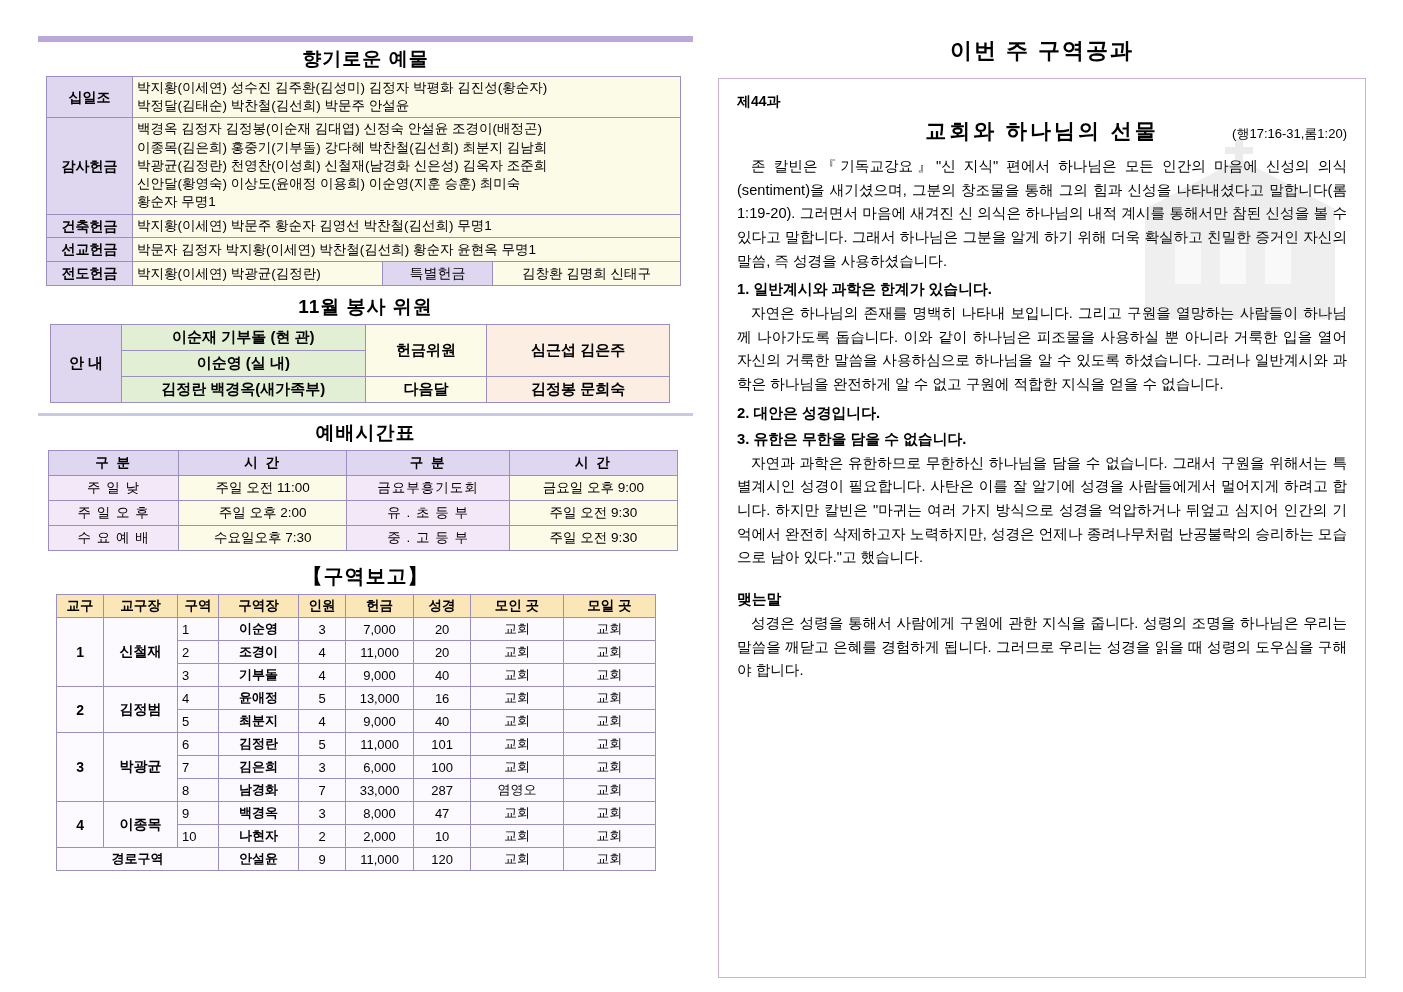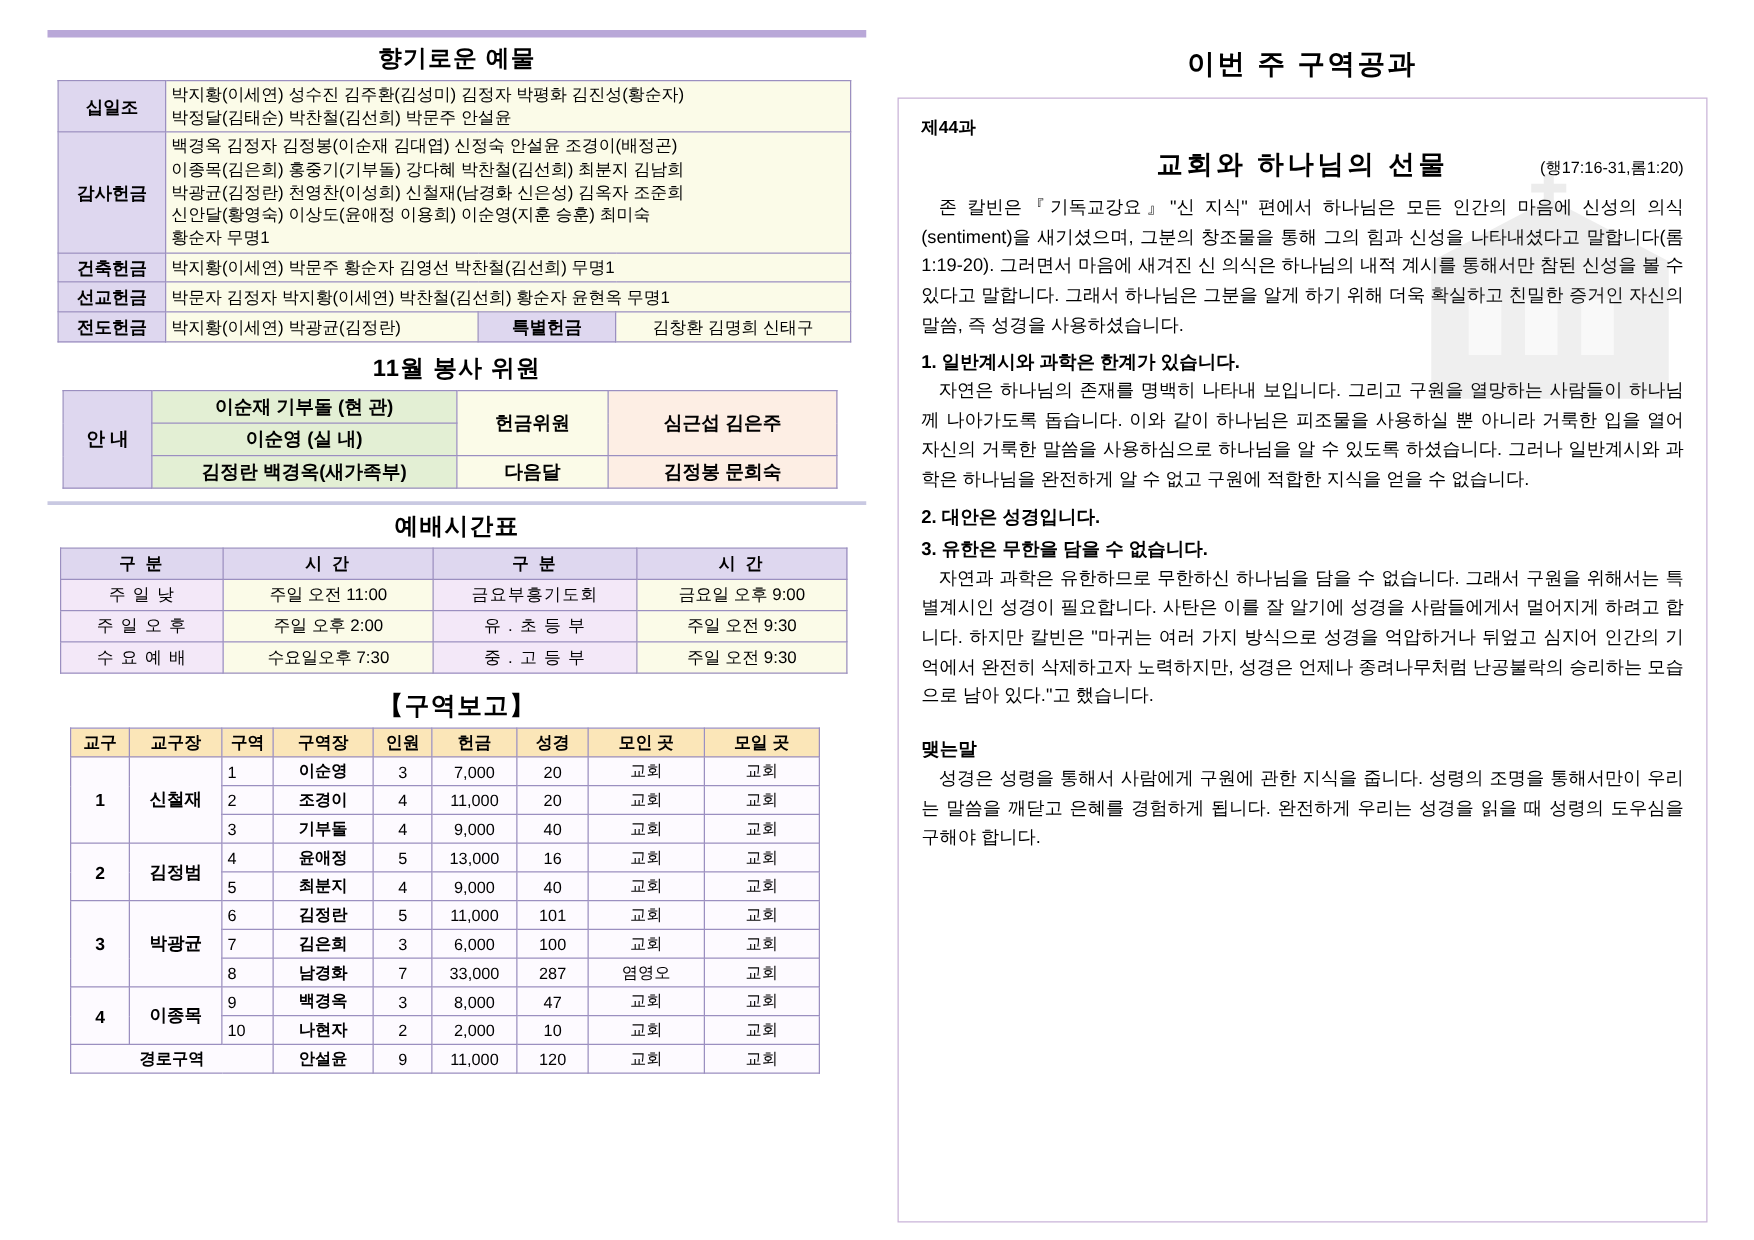--- a/index.html
+++ b/index.html
@@ -9,21 +9,21 @@
     background: #ffffff;
     font-family: "Liberation Sans", sans-serif;
     color: #000;
     position: relative;
     overflow: hidden;
   }
   .page { position: relative; width: 1403px; height: 992px; }
 
   
   .left-col {
-    position: absolute; left: 38px; top: 24px; width: 655px;
+    position: absolute; left: 38px; top: 36px; width: 655px;
   }
   .bar-top {
     height: 6px; background: #b9a8d8; width: 655px; margin-bottom: 2px;
   }
   .sec-title {
     text-align: center;
     font-size: 19px;
     font-weight: bold;
     letter-spacing: 1px;
     padding: 2px 0 4px 0;
@@ -42,21 +42,21 @@
     vertical-align: middle;
     line-height: 1.35;
   }
   .t-offering td.lab {
     width: 86px; text-align: center; font-weight: bold; background: #ded7ef;
     font-size: 14px;
   }
   .t-offering td.val { background: #fbfbe8; }
   .t-offering td.val2 { background: #fbfbe8; text-align: center; }
   .t-offering td.lab2 {
-    text-align: center; font-weight: bold; background: #ded7ef; width: 110px; font-size: 14px;
+    text-align: center; font-weight: normal; background: #ded7ef; width: 110px; font-size: 14px;
   }
 
   
   .t-vol { width: 620px; margin-left: 12px; font-size: 15px; }
   .t-vol td {
     border: 1px solid #9b8fc0;
     text-align: center;
     padding: 3px 2px;
     font-weight: bold;
   }
@@ -382,17 +382,17 @@
 
       <div class="sub">1. 일반계시와 과학은 한계가 있습니다.</div>
       <div class="para indent">자연은 하나님의 존재를 명백히 나타내 보입니다. 그리고 구원을 열망하는 사람들이 하나님께 나아가도록 돕습니다. 이와 같이 하나님은 피조물을 사용하실 뿐 아니라 거룩한 입을 열어 자신의 거룩한 말씀을 사용하심으로 하나님을 알 수 있도록 하셨습니다. 그러나 일반계시와 과학은 하나님을 완전하게 알 수 없고 구원에 적합한 지식을 얻을 수 없습니다.</div>
 
       <div class="sub">2. 대안은 성경입니다.</div>
 
       <div class="sub">3. 유한은 무한을 담을 수 없습니다.</div>
       <div class="para indent">자연과 과학은 유한하므로 무한하신 하나님을 담을 수 없습니다. 그래서 구원을 위해서는 특별계시인 성경이 필요합니다. 사탄은 이를 잘 알기에 성경을 사람들에게서 멀어지게 하려고 합니다. 하지만 칼빈은 "마귀는 여러 가지 방식으로 성경을 억압하거나 뒤엎고 심지어 인간의 기억에서 완전히 삭제하고자 노력하지만, 성경은 언제나 종려나무처럼 난공불락의 승리하는 모습으로 남아 있다."고 했습니다.</div>
 
       <div class="closing">맺는말</div>
-      <div class="para indent">성경은 성령을 통해서 사람에게 구원에 관한 지식을 줍니다. 성령의 조명을 통해서만이 우리는 말씀을 깨닫고 은혜를 경험하게 됩니다. 완전하게 우리는 성경을 읽을 때 성령의 도우심을 구해야 합니다.</div>
+      <div class="para indent">성경은 성령을 통해서 사람에게 구원에 관한 지식을 줍니다. 성령의 조명을 하나님은 우리는 말씀을 깨닫고 은혜를 경험하게 됩니다. 그러므로 우리는 성경을 읽을 때 성령의 도우심을 구해야 합니다.</div>
     </div>
   </div>
 
 </div>
 
 </body></html>

